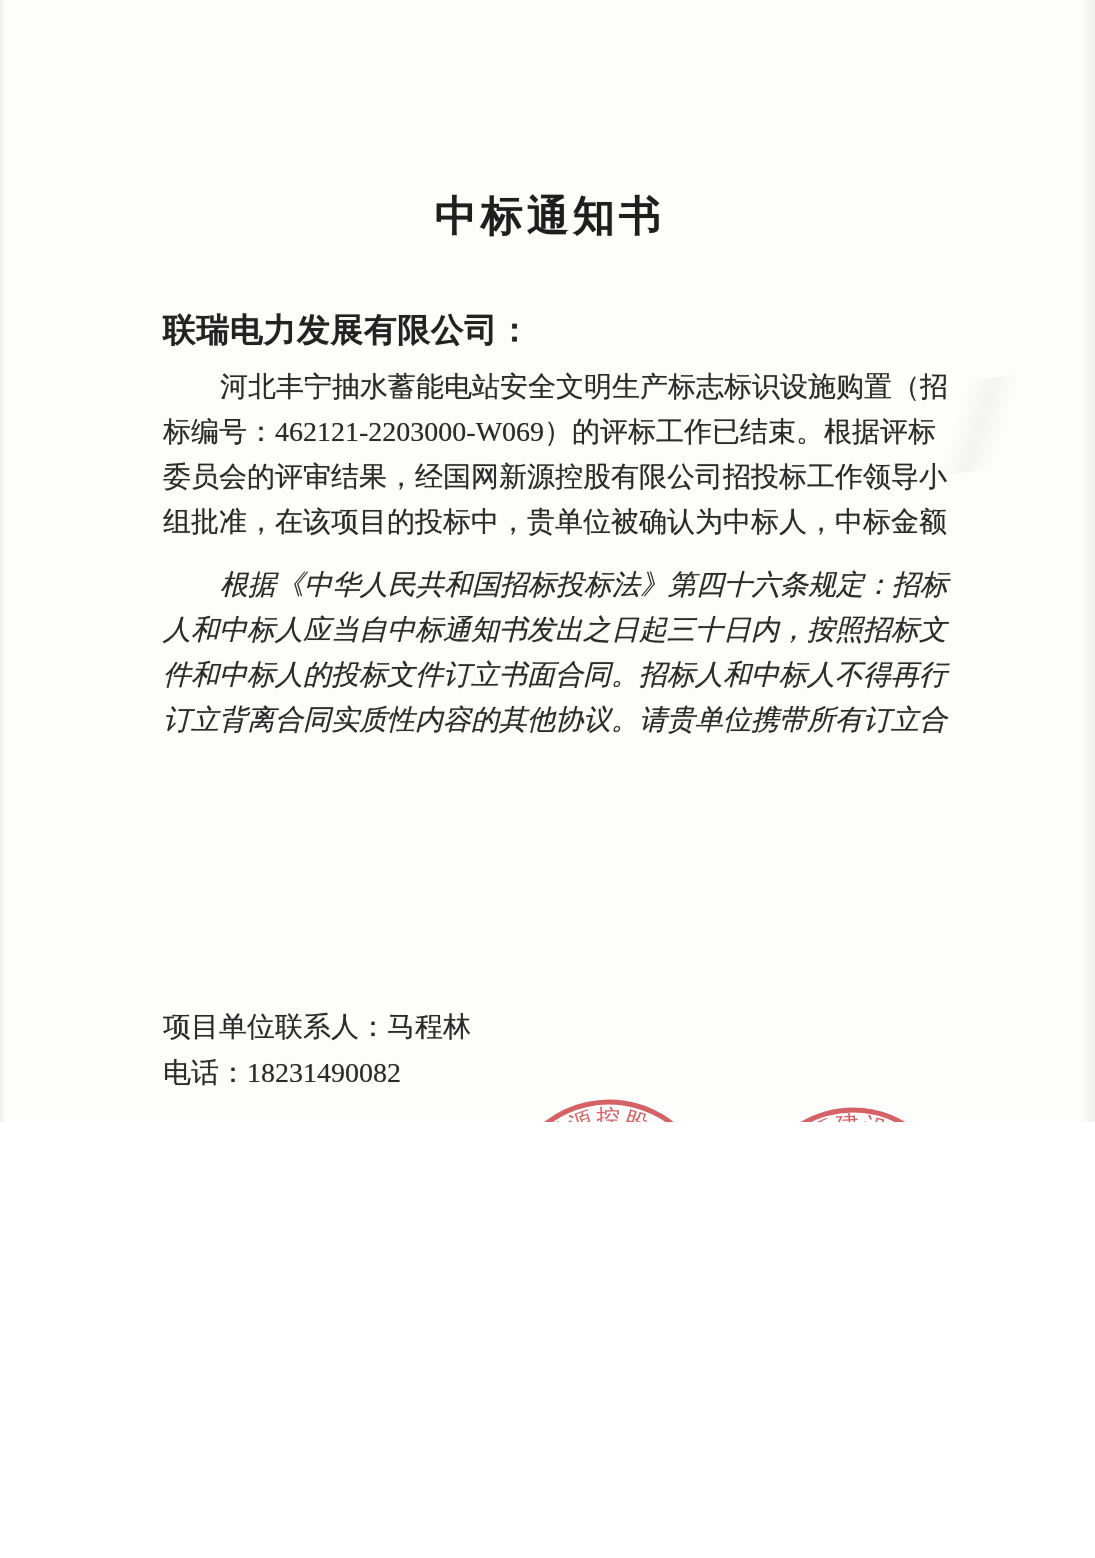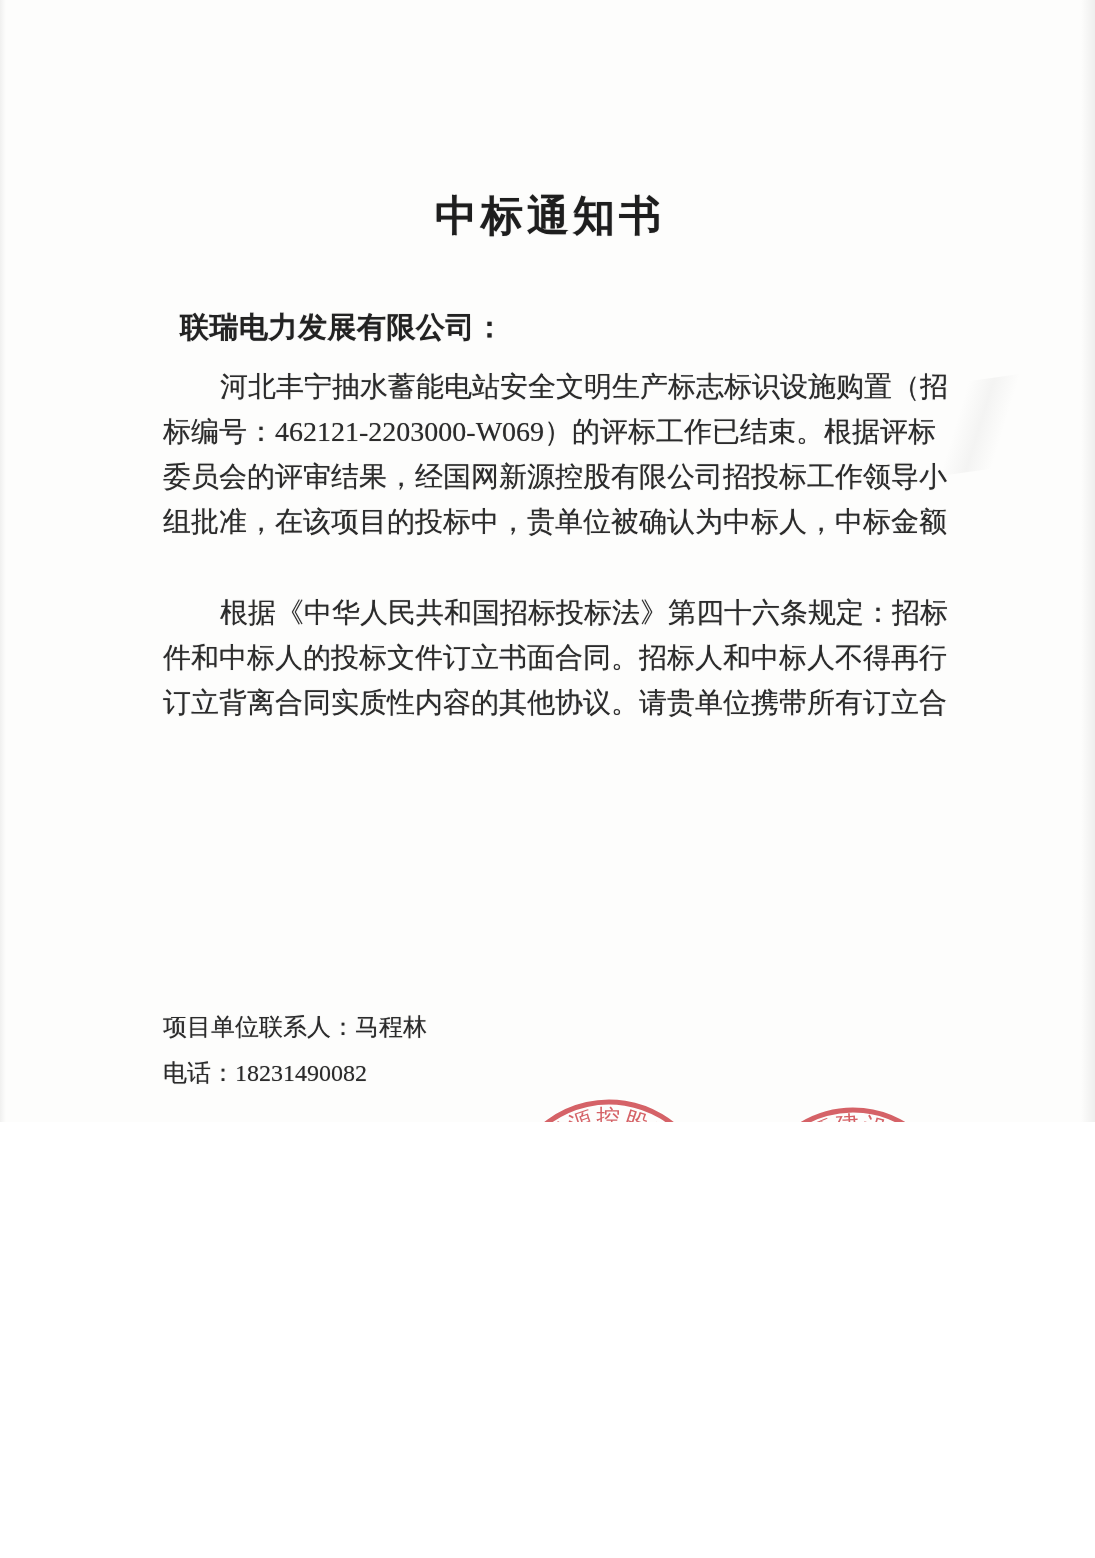--- a/index.html
+++ b/index.html
@@ -34,43 +34,43 @@
     background:#e9e9e8;
   }
 
   .title{
     position:absolute;left:0;top:188px;width:1100px;
     text-align:center;
     font-size:42px;font-weight:600;letter-spacing:4px;color:#1e1e1e;
     text-shadow:0 0 1px rgba(30,30,30,.45);
   }
   .recipient{
-    position:absolute;left:180px;top:308px;
+    position:absolute;left:163px;top:308px;
     font-family:"Liberation Sans","DejaVu Sans",sans-serif;
-    font-size:29px;font-weight:bold;color:#222;
+    font-size:33px;font-weight:bold;color:#222;
     letter-spacing:0.5px;
     text-shadow:0 0 1px rgba(30,30,30,.4);
   }
   .para{
     position:absolute;left:163px;width:770px;
     font-size:28px;color:#2b2b2b;
     text-shadow:0 0 0.8px rgba(40,40,40,.55);
   }
   .p1{top:364px;}
-  .p2{top:590px;}
+  .p2{top:562px;font-style:italic;}
   .jline{
     width:770px;height:45px;line-height:45px;
     text-align:justify;text-align-last:justify;
     white-space:nowrap;
   }
   .jline.end{text-align-last:left;}
   .jline.indent{text-indent:57px;}
   .contact{
     position:absolute;left:163px;top:1004px;
-    font-size:24px;line-height:46px;color:#2b2b2b;
+    font-size:28px;line-height:46px;color:#2b2b2b;
     text-shadow:0 0 0.8px rgba(40,40,40,.5);
   }
   .signature{
     position:absolute;right:164px;top:1120px;
     text-align:left;
     font-size:28px;line-height:50px;color:#2b2b2b;
     text-shadow:0 0 0.8px rgba(40,40,40,.5);
   }
   .stamp{
     position:absolute;
@@ -95,20 +95,21 @@
 
   <div class="para p1">
     <div class="jline indent">河北丰宁抽水蓄能电站安全文明生产标志标识设施购置（招</div>
     <div class="jline">标编号：462121-2203000-W069）的评标工作已结束。根据评标</div>
     <div class="jline">委员会的评审结果，经国网新源控股有限公司招投标工作领导小</div>
     <div class="jline">组批准，在该项目的投标中，贵单位被确认为中标人，中标金额</div>
   </div>
 
   <div class="para p2">
     <div class="jline indent">根据《中华人民共和国招标投标法》第四十六条规定：招标</div>
+    <div class="jline">人和中标人应当自中标通知书发出之日起三十日内，按照招标文</div>
     <div class="jline">件和中标人的投标文件订立书面合同。招标人和中标人不得再行</div>
     <div class="jline">订立背离合同实质性内容的其他协议。请贵单位携带所有订立合</div>
   </div>
 
   <div class="contact">
     <div>项目单位联系人：马程林</div>
     <div>电话：18231490082</div>
   </div>
 
   <div class="signature">

